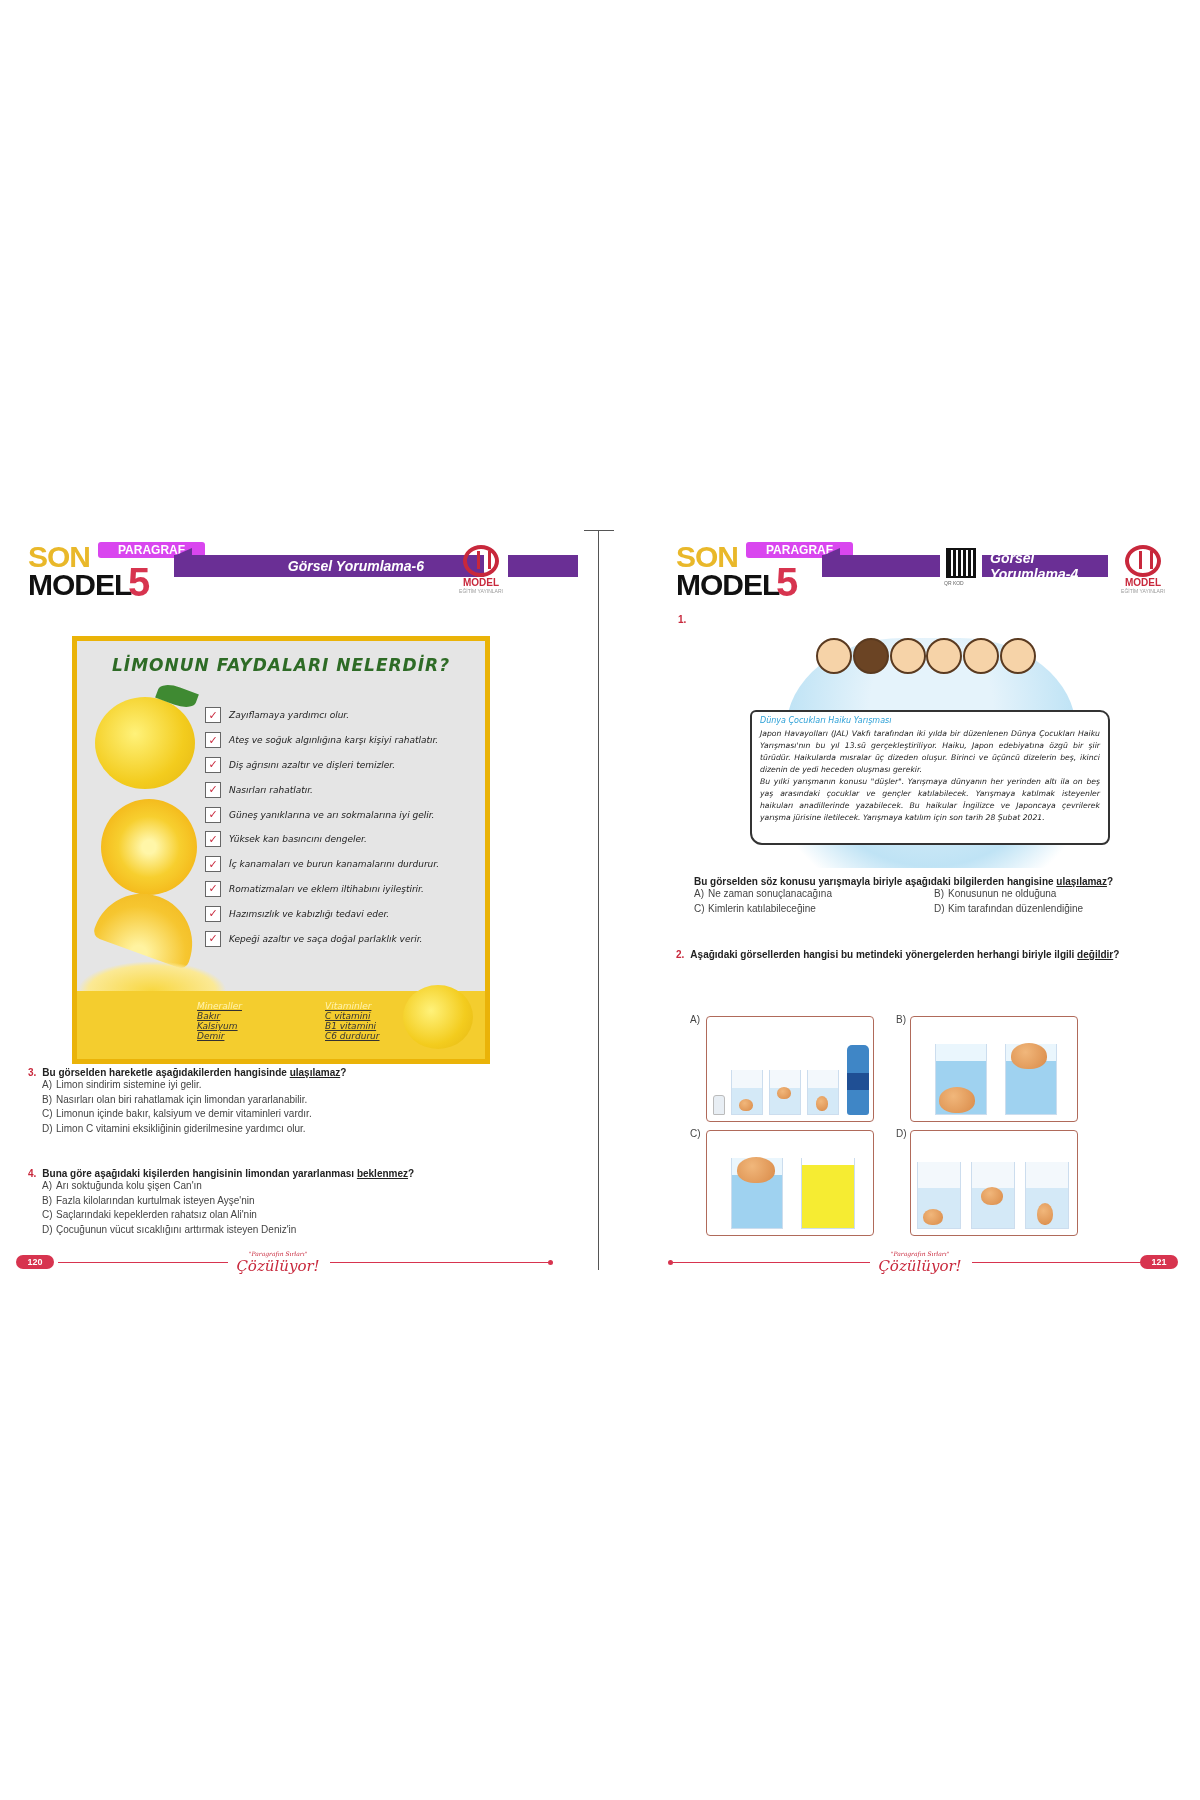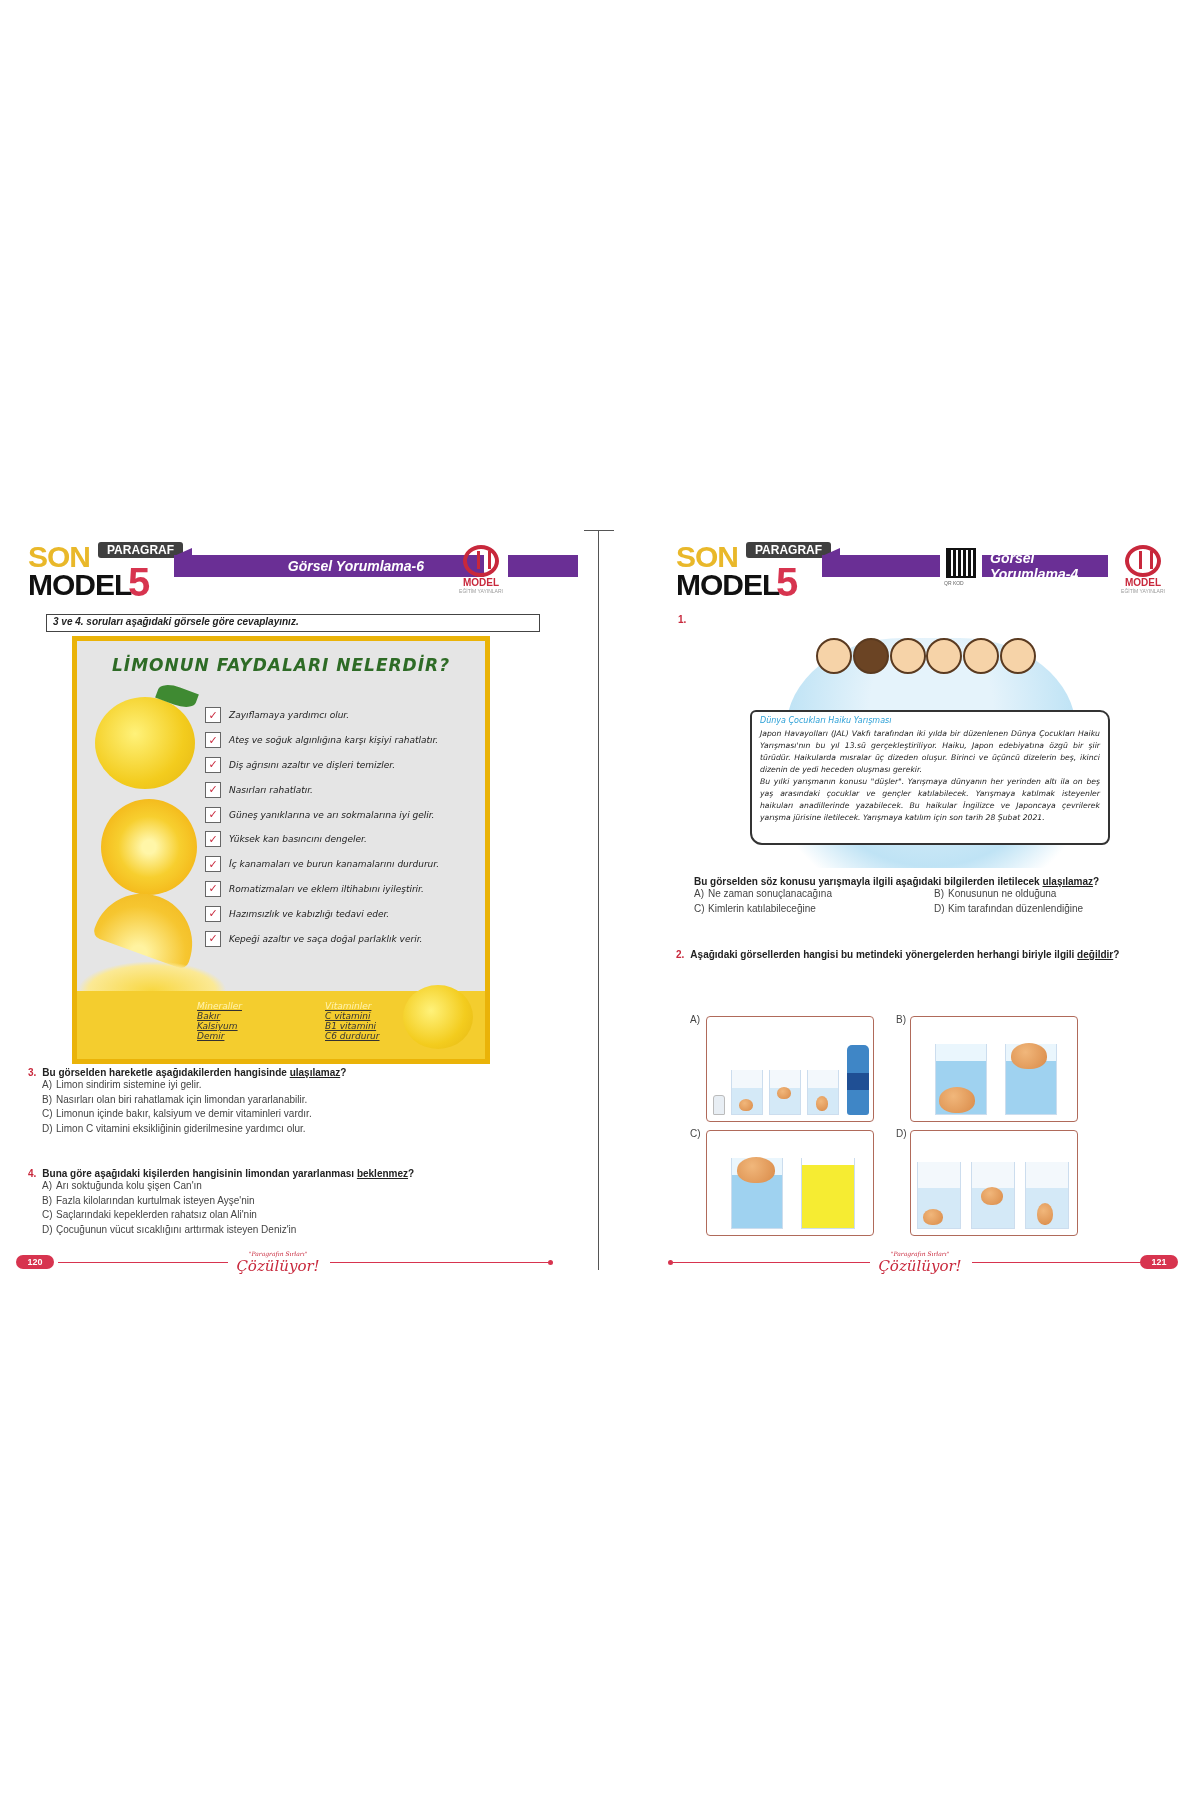--- a/index.html
+++ b/index.html
@@ -8,21 +8,21 @@
   #left{left:28px;width:560px;}
   #right{left:676px;width:500px;}
   .divider{position:absolute;left:598px;top:530px;width:1px;height:740px;background:#555;}
   .divider-cap{position:absolute;left:584px;top:530px;width:30px;height:1px;background:#555;}
 
   
   .hdr{position:relative;height:65px;}
   .brand{position:absolute;left:0;top:0;width:140px;height:65px;}
   .brand .son{position:absolute;left:0;top:0;font:bold 30px "Liberation Sans",sans-serif;color:#e9b82a;letter-spacing:-1px;}
   .brand .model{position:absolute;left:0;top:28px;font:bold 30px "Liberation Sans",sans-serif;color:#111;letter-spacing:-1px;}
-  .brand .para{position:absolute;left:70px;top:2px;background:#404040;color:#fff;font:bold 12px "Liberation Sans",sans-serif;padding:1px 9px;border-radius:3px;}
+  .brand .para{position:absolute;left:70px;top:2px;background:#d946ef;color:#fff;font:bold 12px "Liberation Sans",sans-serif;padding:1px 20px;border-radius:3px;}
   .brand .five{position:absolute;left:100px;top:20px;font:bold 40px "Liberation Sans",sans-serif;color:#d7344f;}
   .bar{position:absolute;top:15px;height:22px;background:#6a2f95;color:#fff;font:italic bold 14px "Liberation Sans",sans-serif;display:flex;align-items:center;}
   .bar-notch{position:absolute;top:8px;width:0;height:0;border-left:18px solid transparent;border-bottom:8px solid #6a2f95;}
   .logo{position:absolute;top:5px;width:50px;height:55px;text-align:center;}
   .logo .ring{width:36px;height:32px;margin:0 auto;border:4px solid #c8283c;border-radius:50%;box-sizing:border-box;position:relative;}
   .logo .ring:after{content:"";position:absolute;left:10px;top:2px;width:8px;height:18px;border-left:3px solid #c8283c;border-right:3px solid #c8283c;}
   .logo .mtxt{font:bold 10px "Liberation Sans",sans-serif;color:#c8283c;line-height:11px;}
   .logo .sub{font:5px "Liberation Sans",sans-serif;color:#999;}
 
   
@@ -98,21 +98,20 @@
       <span>Görsel Yorumlama-6</span>
     </div>
     <div class="bar" style="left:480px;width:70px;"></div>
     <div class="logo" style="left:428px">
       <div class="ring"></div>
       <div class="mtxt">MODEL</div>
       <div class="sub">EĞİTİM YAYINLARI</div>
     </div>
   </div>
 
-  <div class="instr">3 ve 4. soruları aşağıdaki görsele göre cevaplayınız.</div>
 
   <div class="poster">
     <h2>LİMONUN FAYDALARI NELERDİR?</h2>
     <div class="lemon1"></div>
     <div class="leaf"></div>
     <div class="lemon2"></div>
     <div class="lemon3"></div>
     <div class="splash"></div>
     <ul class="checklist">
       <li>
@@ -236,21 +235,21 @@
       <div class="kid"></div>
     </div>
     <div class="note">
       <div class="ntitle">Dünya Çocukları Haiku Yarışması</div>
       <p>Japon Havayolları (JAL) Vakfı tarafından iki yılda bir düzenlenen Dünya Çocukları Haiku Yarışması'nın bu yıl 13.sü gerçekleştiriliyor. Haiku, Japon edebiyatına özgü bir şiir türüdür. Haikularda mısralar üç dizeden oluşur. Birinci ve üçüncü dizelerin beş, ikinci dizenin de yedi heceden oluşması gerekir.</p>
       <p>Bu yılki yarışmanın konusu "düşler". Yarışmaya dünyanın her yerinden altı ila on beş yaş arasındaki çocuklar ve gençler katılabilecek. Yarışmaya katılmak isteyenler haikuları anadillerinde yazabilecek. Bu haikular İngilizce ve Japoncaya çevrilerek yarışma jürisine iletilecek. Yarışmaya katılım için son tarih 28 Şubat 2021.</p>
     </div>
   </div>
 
   <div class="q" style="top:336px;width:490px;left:18px">
-    <div class="stem"><span>Bu görselden söz konusu yarışmayla ilgili aşağıdaki bilgilerden iletilecek </span><u>ulaşılamaz</u><span>?</span></div>
+    <div class="stem"><span>Bu görselden söz konusu yarışmayla biriyle aşağıdaki bilgilerden hangisine </span><u>ulaşılamaz</u><span>?</span></div>
     <div class="opts2">
       <div class="opt" style="margin-left:0"><span class="l">A)</span><span>Ne zaman sonuçlanacağına</span></div>
       <div class="opt" style="margin-left:0"><span class="l">B)</span><span>Konusunun ne olduğuna</span></div>
       <div class="opt" style="margin-left:0"><span class="l">C)</span><span>Kimlerin katılabileceğine</span></div>
       <div class="opt" style="margin-left:0"><span class="l">D)</span><span>Kim tarafından düzenlendiğine</span></div>
     </div>
   </div>
 
   <div class="q" style="top:409px;width:500px;left:0;">
     <div style="display:flex">

